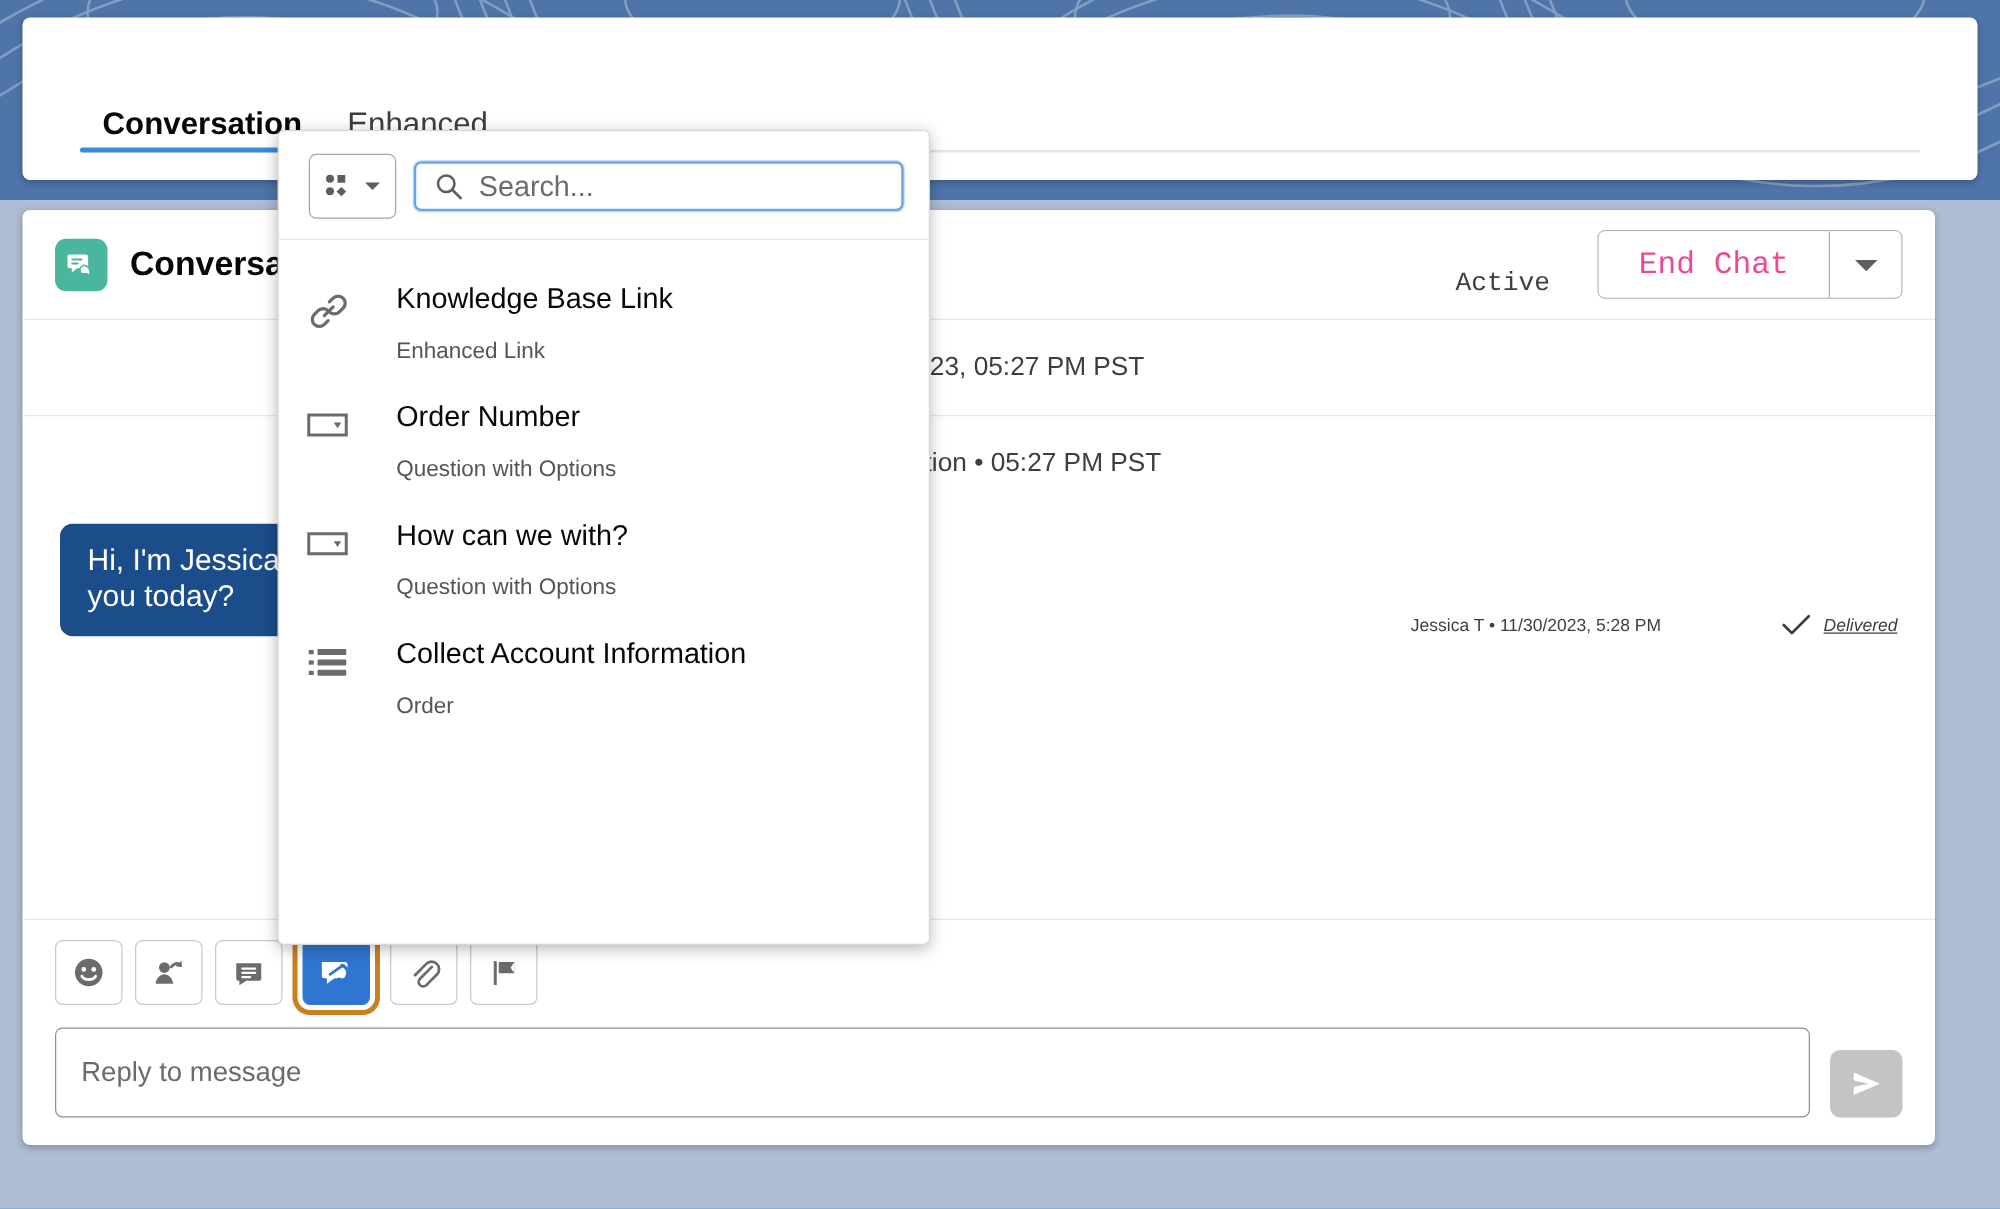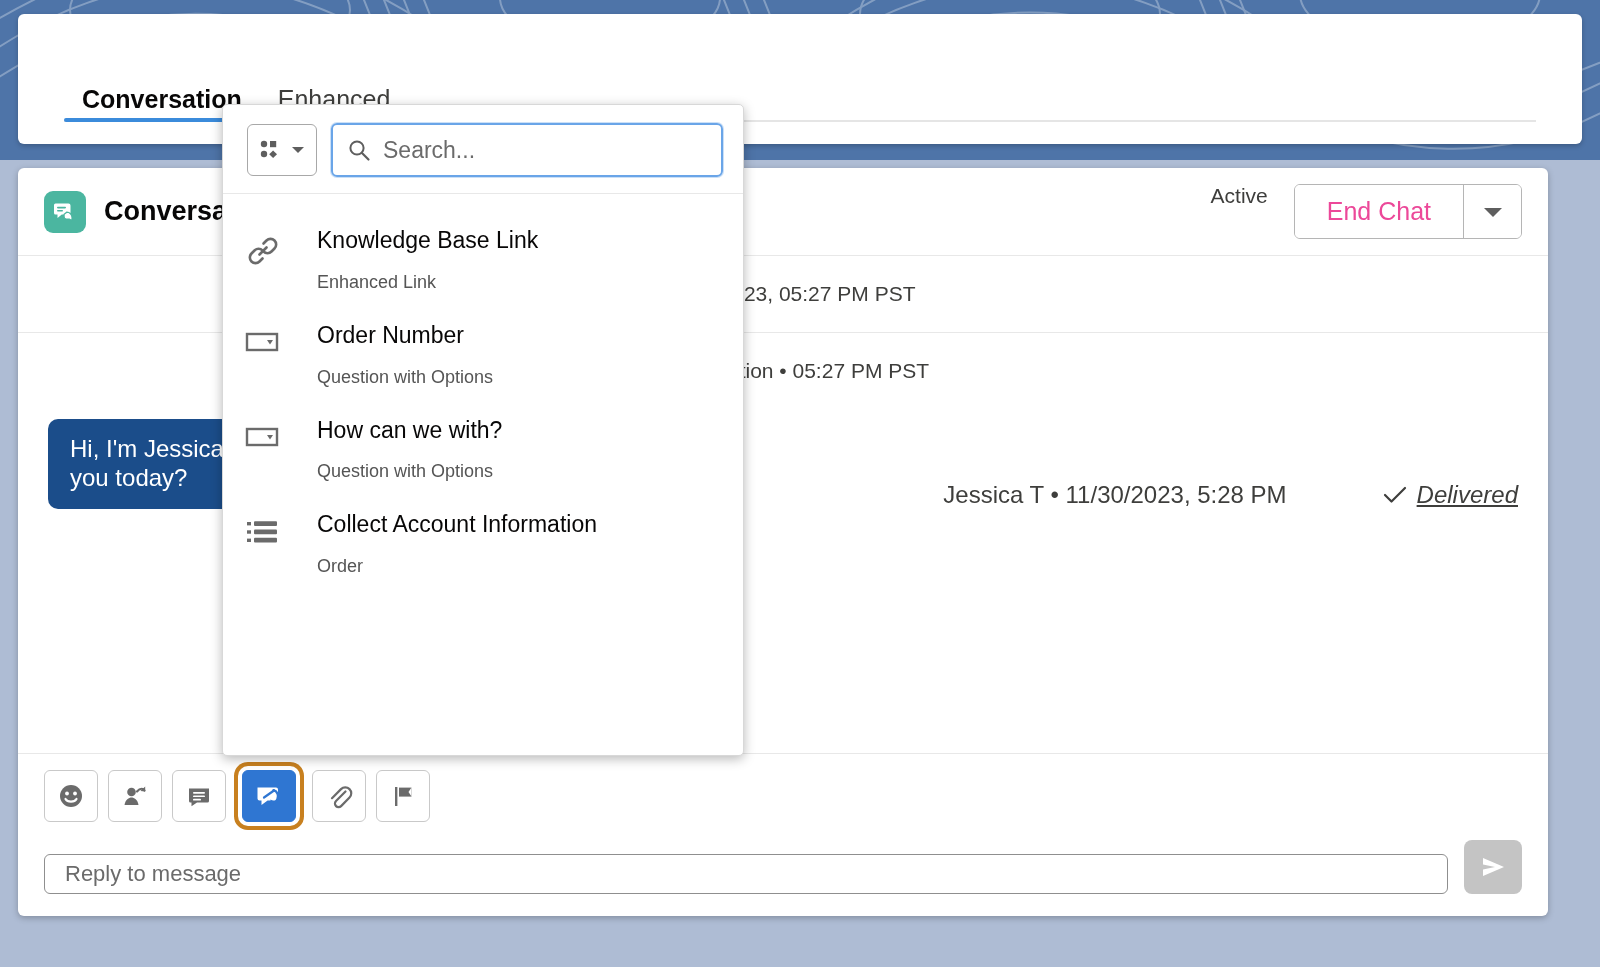--- a/index.html
+++ b/index.html
@@ -55,21 +55,21 @@
     height: 88px; display: flex; align-items: center; padding: 0 26px 0 26px;
     border-bottom: 1px solid #e8e8e8; flex: none;
   }
   .conv-icon {
     width: 42px; height: 42px; border-radius: 9px; background: #4bb6a0;
     display: flex; align-items: center; justify-content: center; flex: none;
   }
   .conv-title {
     font-size: 27px; font-weight: bold; color: #080707; margin-left: 18px; white-space: nowrap;
   }
-  .header-right { margin-left: auto; display: flex; align-items: flex-start; gap: 26px; }
+  .header-right { margin-left: auto; display: flex; align-items: flex-end; gap: 38px; font-family: Liberation Mono, monospace; }
   .status-text { font-size: 21px; color: #3e3e3c; }
   .endchat-group { display: flex; border: 1px solid #b5b5b5; border-radius: 6px; overflow: hidden; background:#fff; }
   .endchat-btn {
     font-size: 25px; color: #ec4899; background: #fff; border: none;
     padding: 12px 32px; cursor: pointer; font-family: inherit;
   }
   .endchat-caret {
     width: 58px; border: none; border-left: 1px solid #b5b5b5; background: #fff;
     display: flex; align-items: center; justify-content: center; cursor: pointer;
   }
@@ -81,21 +81,21 @@
     display: flex; align-items: baseline; gap: 0;
   }
   .sys-row.bordered { border-bottom: 1px solid #e8e8e8; }
   .sys-line { width: 100%; text-align: center; }
   .msg-wrap { padding: 10px 30px 0 30px; display: flex; flex-direction: row; align-items: flex-end; }
   .bubble {
     background: #1b4d8a; color: #fff; font-size: 24px; line-height: 1.2;
     border-radius: 10px; padding: 16px 22px; max-width: 820px;
   }
   .msg-meta {
-    margin-top: 12px; font-size: 24px; color: #3e3e3c;
+    margin-top: 12px; font-size: 14px; color: #3e3e3c;
     display: flex; align-items: center; gap: 0; width: 100%;
     justify-content: flex-end;
   }
   .msg-meta .who { margin-right: 96px; }
   .msg-meta .delivered { font-style: italic; text-decoration: underline; }
   .check { margin-right: 10px; display:inline-flex; }
 
   
   .composer { flex: none; border-top: 1px solid #e8e8e8; padding: 16px 26px 22px 26px; }
   .tool-row { display: flex; gap: 10px; align-items: center; }
@@ -104,21 +104,21 @@
     background: #fff; display: flex; align-items: center; justify-content: center;
     cursor: pointer; padding: 0;
   }
   .tool-btn.active {
     background: #2f76d2; border-color: #2f76d2;
     box-shadow: 0 0 0 4px #fff, 0 0 0 8px #c8801f;
     margin: 0 6px;
   }
   .reply-row { display: flex; align-items: flex-end; gap: 16px; margin-top: 18px; }
   .reply-box {
-    flex: 1; height: 40px; border: 1px solid #8f8f8f; border-radius: 6px;
+    flex: 1; height: 72px; border: 1px solid #8f8f8f; border-radius: 6px;
     display: flex; align-items: center; padding: 0 20px;
     font-size: 22px; color: #555; background: #fff;
   }
   .reply-box input {
     border: none; outline: none; width: 100%; font-size: 22px;
     font-family: inherit; color: #3e3e3c; background: transparent;
   }
   .reply-box input::placeholder { color: #6b6b6b; }
   .send-btn {
     width: 58px; height: 54px; border-radius: 8px; background: #c4c4c4;
@@ -136,21 +136,21 @@
   .pop-search-row {
     display: flex; align-items: center; gap: 14px;
     padding: 18px 20px 16px 24px; border-bottom: 1px solid #e8e8e8;
   }
   .pop-type-btn {
     width: 70px; height: 52px; border: 1px solid #a8a8a8; border-radius: 6px;
     background: #fff; display: flex; align-items: center; justify-content: center;
     gap: 6px; cursor: pointer; padding: 0;
   }
   .pop-search {
-    flex: 1; height: 54px; border: 2px solid #6aa5e8; border-radius: 6px;
+    flex: 1; height: 40px; border: 2px solid #6aa5e8; border-radius: 6px;
     display: flex; align-items: center; padding: 0 14px; gap: 12px;
     box-shadow: 0 0 0 1px rgba(106,165,232,.35);
   }
   .pop-search input {
     border: none; outline: none; flex: 1; font-size: 23px;
     font-family: inherit; color: #3e3e3c; background: transparent;
   }
   .pop-search input::placeholder { color: #6b6b6b; }
   .pop-list { flex: 1; padding-top: 18px; overflow: hidden; }
   .pop-item {

